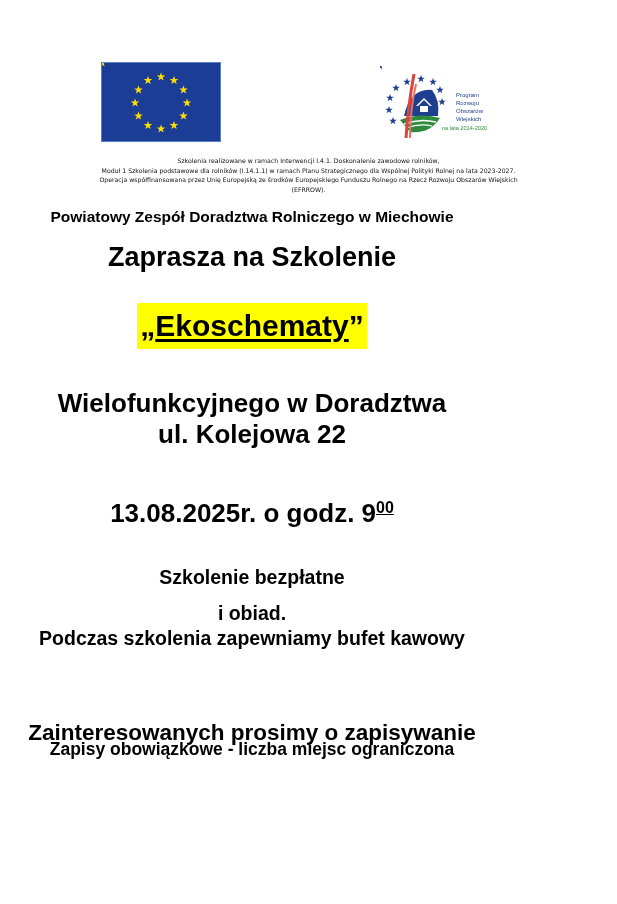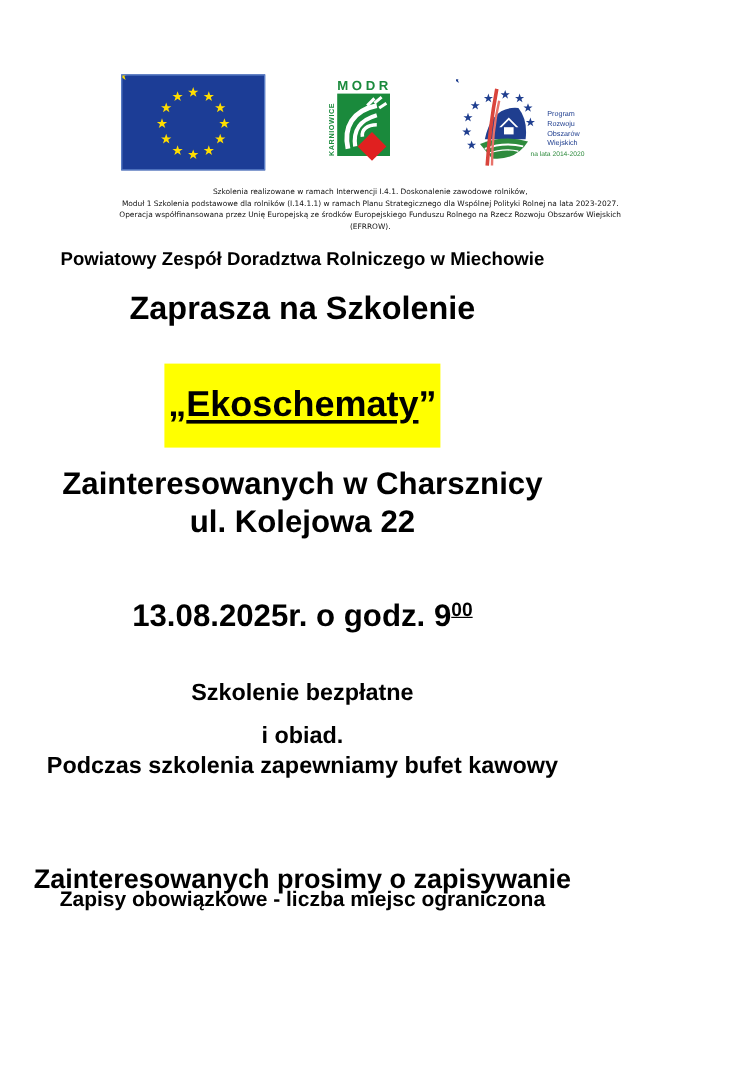--- a/index.html
+++ b/index.html
@@ -8,21 +8,21 @@
     .logos { position: absolute; top: 62px; left: 0; width: 617px; height: 82px; }
     .eu-flag { position: absolute; left: 101px; top: 0; width: 120px; height: 80px; background: #1c3d96; border: 1px solid #5a7fc7; box-sizing: border-box; }
     .modr { position: absolute; left: 270px; top: 2px; width: 62px; height: 78px; }
     .prow { position: absolute; left: 380px; top: 4px; width: 125px; height: 76px; }
     .fineprint { position: absolute; top: 156px; left: 0; width: 617px; text-align: center;
                  font-family: "DejaVu Sans", sans-serif; font-size: 6.2px; line-height: 9.6px; color: #111; }
     .line { position: absolute; left: 0; width: 504px; text-align: center; font-weight: bold; white-space: nowrap; }
     .org { top: 208px; font-size: 15.5px; }
     .invite { top: 242px; font-size: 27px; }
     .title-wrap { top: 303px; }
-    .title { display: inline-block; background: #ffff00; font-size: 30px; padding: 16px 3px; line-height: 38px; }
+    .title { display: inline-block; background: #ffff00; font-size: 30px; padding: 4px 3px; line-height: 38px; }
     .title u { text-decoration-thickness: 3px; text-underline-offset: 3px; }
     .venue { top: 388px; font-size: 26px; line-height: 31px; }
     .datetime { top: 498px; font-size: 26px; }
     .datetime sup { font-size: 16px; text-decoration: underline; vertical-align: 9px; }
     .free { top: 566px; font-size: 19.5px; }
     .catering { top: 601px; font-size: 19.5px; line-height: 25px; }
     .signup { top: 671px; font-size: 22.5px; line-height: 30px; margin-top: 47px; }
     .mandatory { top: 739px; font-size: 17.5px; text-align: center; }
   </style>
 </head>
@@ -45,32 +45,20 @@
         <use href="#st" x="59" y="66"></use>
         <use href="#st" x="46" y="62.5"></use>
         <use href="#st" x="36.5" y="53"></use>
         <use href="#st" x="33" y="40"></use>
         <use href="#st" x="36.5" y="27"></use>
         <use href="#st" x="46" y="17.5"></use>
       </g>
     </svg>
   </div>
 
-  <div class="modr">
-    <svg width="62" height="78" viewBox="0 0 62 78">
-      <text x="11" y="11" font-family="Liberation Sans, sans-serif" font-weight="bold" font-size="11" fill="#1a8a3c" letter-spacing="3">MODR</text>
-      <rect x="11" y="14" width="44" height="52" fill="#1a8a3c"></rect>
-      <path d="M20 60 C16 42 24 28 44 24" stroke="#fff" stroke-width="4" fill="none"></path>
-      <path d="M26 58 C24 44 30 36 44 32" stroke="#fff" stroke-width="3.5" fill="none"></path>
-      <path d="M32 50 C31 44 36 40 44 40" stroke="#fff" stroke-width="3" fill="none"></path>
-      <path d="M36 24 l6 -6 M42 22 l6 -5 M46 26 l6 -4" stroke="#fff" stroke-width="2.5"></path>
-      <polygon points="40,46 52,58 40,70 28,58" fill="#e02020"></polygon>
-      <text x="8" y="66" transform="rotate(-90 8 66)" font-family="Liberation Sans, sans-serif" font-weight="bold" font-size="6" fill="#1a8a3c" letter-spacing="0.5">KARNIOWICE</text>
-    </svg>
-  </div>
 
   <div class="prow">
     <svg width="125" height="76" viewBox="0 0 125 76">
       <g fill="#1f3e8f">
         <g id="bs">
             <polygon points="0,-4 1,-1.2 3.8,-1.2 1.5,0.5 2.4,3.2 0,1.5 -2.4,3.2 -1.5,0.5 -3.8,-1.2 -1,-1.2"></polygon>
           </g>
         <use href="#bs" x="13" y="55"></use>
         <use href="#bs" x="9" y="44"></use>
         <use href="#bs" x="10" y="32"></use>
@@ -107,21 +95,21 @@
 
 <div class="line org">Powiatowy Zespół Doradztwa Rolniczego w Miechowie</div>
 
 <div class="line invite">Zaprasza na Szkolenie</div>
 
 <div class="line title-wrap">
   <span class="title"><span>„</span><u>Ekoschematy</u><span>”</span></span>
 </div>
 
 <div class="line venue">
-  <div>Zainteresowanych w Charsznicy</div>
+  <div>Wielofunkcyjnego w Doradztwa</div>
   <div>ul. Kolejowa 22</div>
 </div>
 
 <div class="line datetime"><span>13.08.2025r. o godz. 9</span><sup>00</sup></div>
 
 <div class="line free">Szkolenie bezpłatne</div>
 
 <div class="line catering">
   <div>i obiad.</div>
   <div>Podczas szkolenia zapewniamy bufet kawowy</div>

